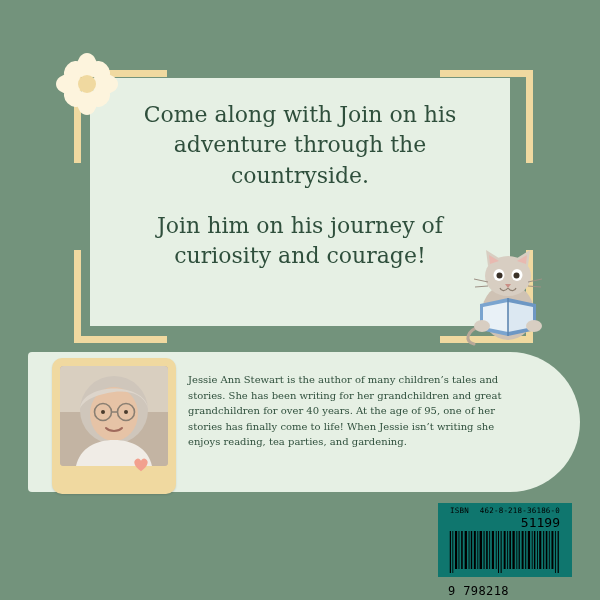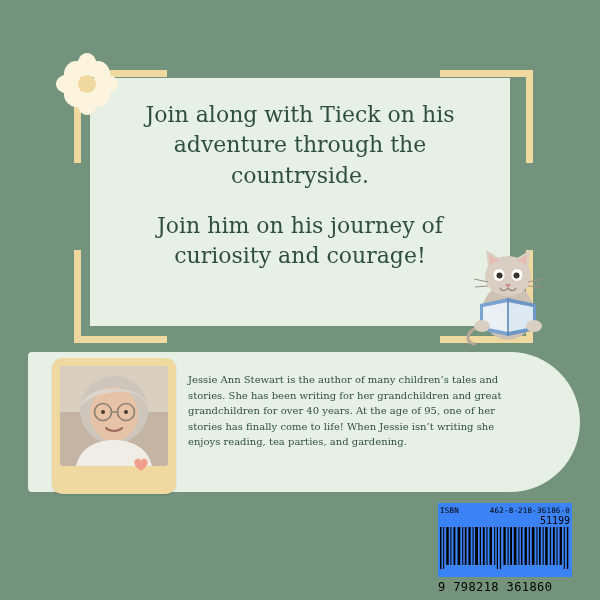--- a/index.html
+++ b/index.html
@@ -144,37 +144,37 @@
     line-height: 1.55;
   }
 
   
   .barcode-box {
     position: absolute;
     left: 438px;
     top: 503px;
     width: 134px;
     height: 74px;
-    background: #3b82f6;
-    padding: 3px 0;
+    background: #0f766e;
+    padding: 3px 10px;
     box-sizing: border-box;
   }
   .isbn-line {
     display: flex;
     justify-content: space-between;
     font-family: "DejaVu Sans Mono", monospace;
     font-size: 7.5px;
     letter-spacing: 0.2px;
     color: #000;
     padding: 0 2px;
   }
   .isbn-line2 {
     text-align: right;
     font-family: "DejaVu Sans Mono", monospace;
-    font-size: 10px;
+    font-size: 13px;
     color: #000;
     padding: 0 2px 1px 0;
   }
   .bars {
     height: 42px;
     width: 100%;
   }
   .ean-number {
     font-family: "DejaVu Sans Mono", monospace;
     font-size: 12px;
@@ -202,21 +202,21 @@
       <ellipse cx="50" cy="32" rx="13" ry="10"></ellipse>
       <ellipse cx="19" cy="19" rx="11" ry="9" transform="rotate(-45 19 19)"></ellipse>
       <ellipse cx="45" cy="19" rx="11" ry="9" transform="rotate(45 45 19)"></ellipse>
       <ellipse cx="19" cy="45" rx="11" ry="9" transform="rotate(45 19 45)"></ellipse>
       <ellipse cx="45" cy="45" rx="11" ry="9" transform="rotate(-45 45 45)"></ellipse>
     </g>
     <circle cx="32" cy="32" r="9" fill="#f0d9a0"></circle>
   </svg>
 
   <div class="quote-text">
-    <div class="para1">Join along with Tieck on his adventure through the countryside.</div>
+    <div class="para1">Come along with Join on his adventure through the countryside.</div>
     <div class="para2">Join him on his journey of curiosity and courage!</div>
   </div>
 
   <svg class="cat" viewBox="0 0 116 108">
 
     <path d="M30 86 C14 90 12 102 22 104" stroke="#b9a898" stroke-width="3" fill="none" stroke-linecap="round"></path>
 
     <ellipse cx="56" cy="72" rx="26" ry="28" fill="#cfc2b4"></ellipse>
 
     <ellipse cx="56" cy="36" rx="23" ry="20" fill="#d8cec2"></ellipse>

